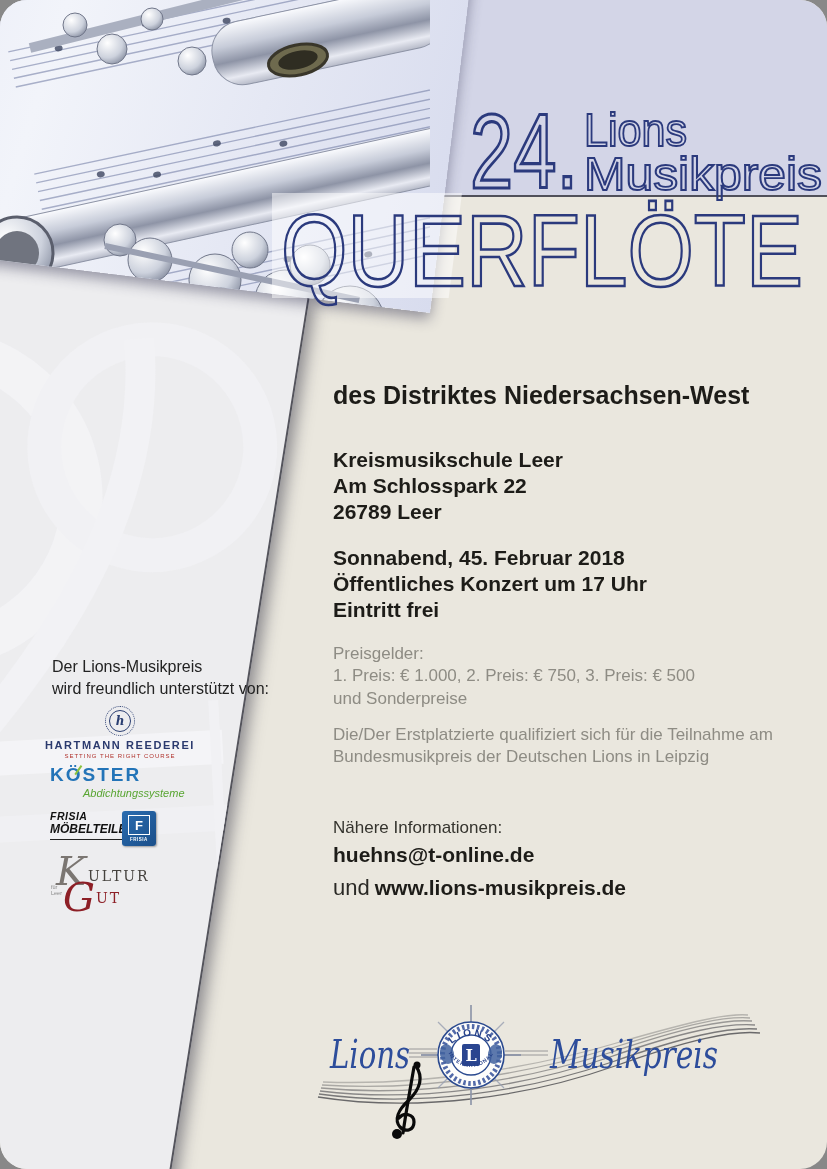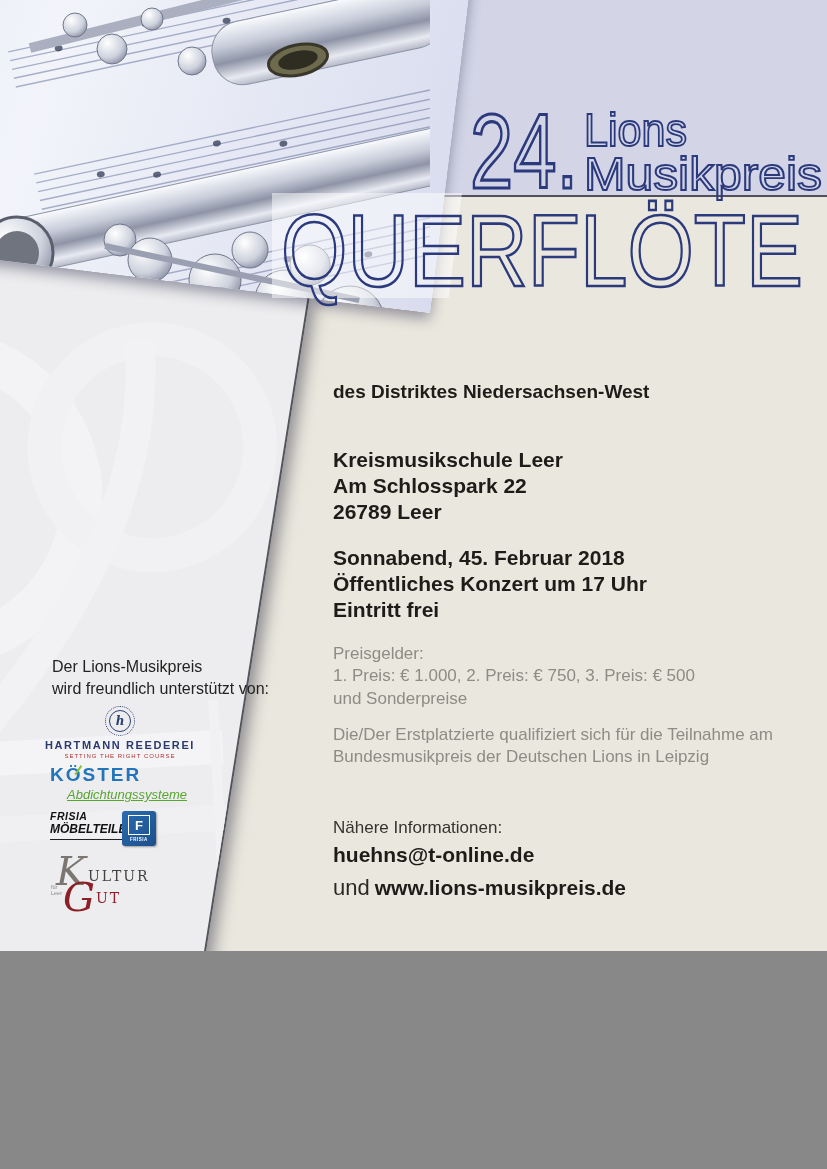--- a/index.html
+++ b/index.html
@@ -1,19 +1,20 @@
 <!DOCTYPE html>
 <html><head>
 <meta charset="utf-8">
 <style>
   html,body { margin:0; padding:0; background:#888; }
   .poster {
-    position:relative; width:827px; height:951px; margin:0 auto;
+    position:relative; width:827px; height:1169px; margin:0 auto;
     background:#eae7de; overflow:hidden;
     font-family:"Liberation Sans", sans-serif;
+    border-radius:27px;
   }
   .abs { position:absolute; }
 
   
   .lavender-panel {
     position:absolute; left:0; top:0; width:827px; height:195px;
     background:#d3d5e7; border-bottom:2px solid #50505a; z-index:1;
   }
 
   
@@ -43,21 +44,21 @@
     background:rgba(255,255,255,.5);
     clip-path:polygon(0 0,100% 0,93% 100%,0 100%);
     z-index:4;
   }
 
   .header-svg { position:absolute; left:0; top:0; z-index:5; }
   .header-svg text { font-family:"Liberation Sans", sans-serif; }
 
   
   .content { position:absolute; z-index:6; left:333px; color:#1d1c18; }
-  .subtitle { top:381px; font-size:19px; font-weight:700; }
+  .subtitle { top:381px; font-size:25px; font-weight:700; }
   .block-bold { font-size:21px; font-weight:700; line-height:26px; }
   .venue { top:447px; }
   .event { top:545px; }
   .block-gray { font-size:17px; line-height:22.3px; color:#8e8c84; }
   .prizes { top:643px; }
   .qualification { top:724px; }
   .contact-heading { top:818px; font-size:17px; color:#35342e; }
   .contact-email { top:843px; font-size:21px; font-weight:700; }
   .contact-web { top:875px; }
   .contact-web .conj { font-size:22px; color:#2a2925; }
@@ -75,21 +76,21 @@
     width:22px; height:22px; margin:1px; border-radius:50%; border:1.5px solid #2b3f72;
     box-sizing:border-box; display:flex; align-items:center; justify-content:center;
     font-family:"DejaVu Serif", serif; font-style:italic; font-weight:700; font-size:12px; color:#2b3f72;
   }
   .hartmann .name { margin-top:3px; font-size:11px; letter-spacing:1.6px; font-weight:700; color:#2b3a6e; }
   .hartmann .tagline { margin-top:2px; font-size:6px; letter-spacing:1px; color:#b0322c; }
 
   .koester { left:50px; top:764px; z-index:6; }
   .koester .name { font-size:19px; font-weight:800; letter-spacing:2px; color:#2374b8; }
   .koester .slash { position:absolute; left:23px; top:5px; width:11px; height:2.4px; background:#8bc23f; transform:rotate(-55deg); }
-  .koester .sub { margin-top:1px; margin-left:17px; font-size:13px; font-style:italic; color:#58a531;text-decoration:underline; }
+  .koester .sub { margin-top:1px; margin-left:33px; font-size:11px; font-style:italic; color:#58a531; }
 
   .frisia { left:50px; top:810px; z-index:6; }
   .frisia .l1 { font-size:10.5px; font-style:italic; font-weight:800; color:#111; letter-spacing:.5px; }
   .frisia .l2 { font-size:12px; font-style:italic; font-weight:800; color:#111; }
   .frisia .gmbh { font-size:5.5px; font-weight:400; }
   .frisia .rule { width:88px; height:1px; background:#222; margin-top:3px; }
   .frisia-badge {
     position:absolute; left:122px; top:811px; width:34px; height:35px; z-index:6;
     background:linear-gradient(135deg,#2a6cb0,#1b4f8a); border-radius:3px;
     display:flex; flex-direction:column; align-items:center; justify-content:center;

